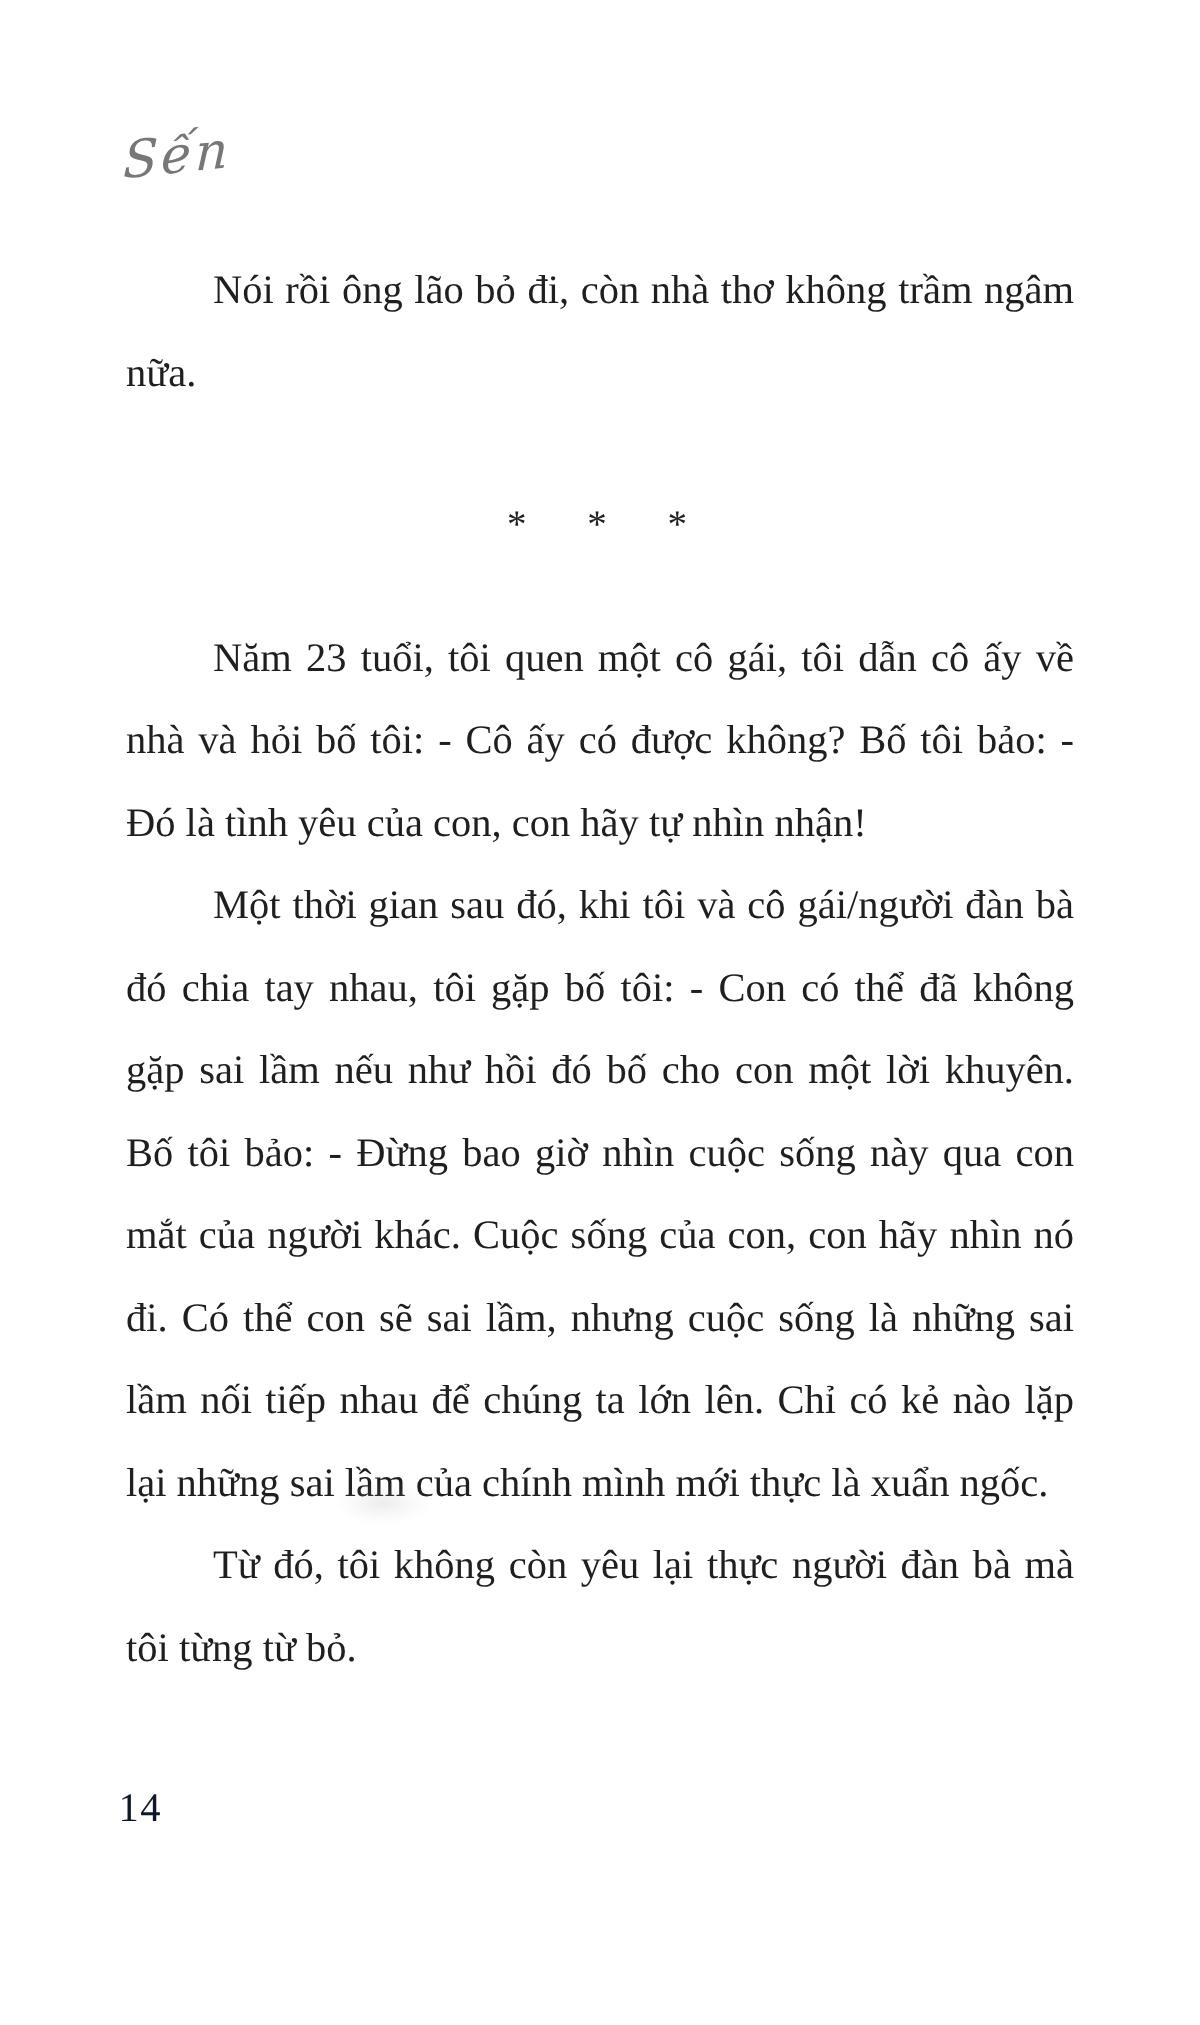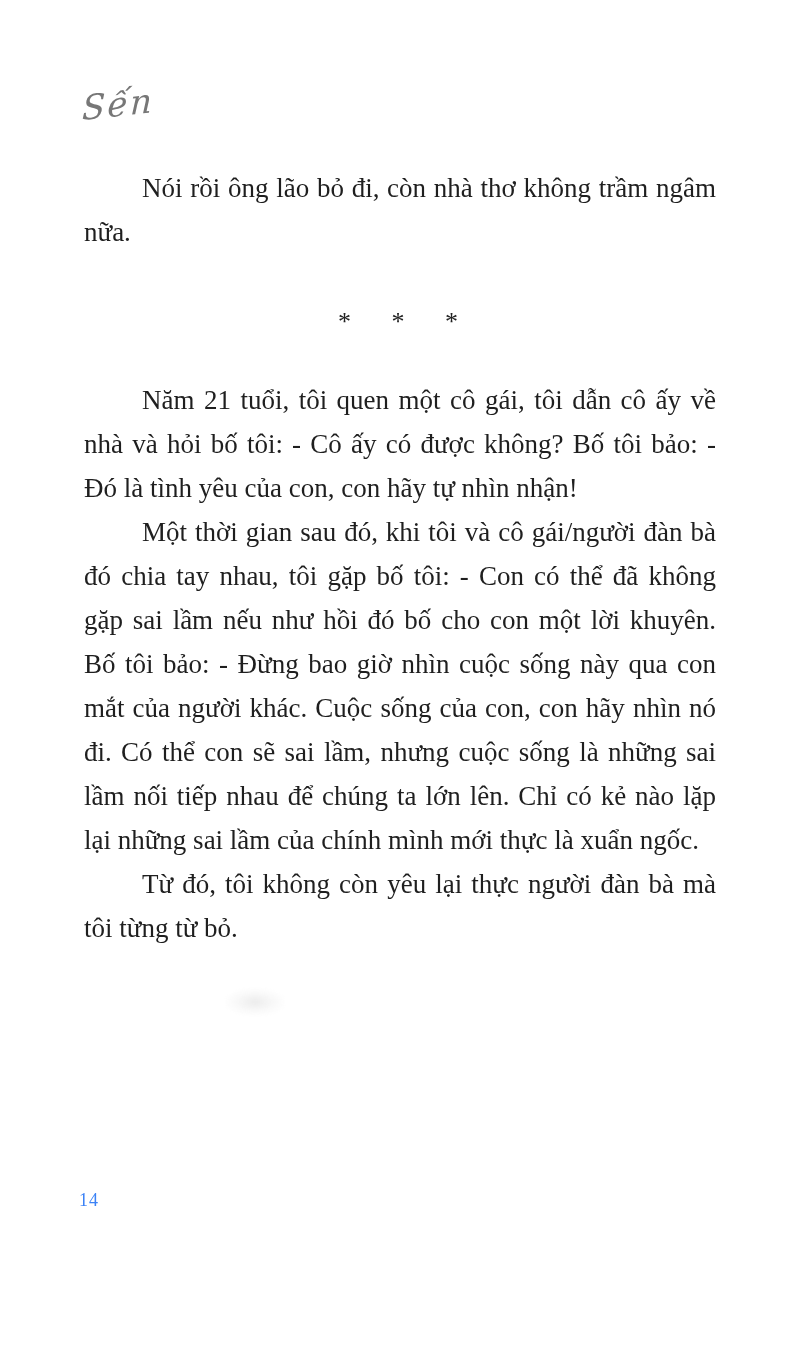--- a/index.html
+++ b/index.html
@@ -25,21 +25,21 @@
     transform: rotate(-6deg) skewX(-8deg);
     letter-spacing: 2px;
     opacity: 0.75;
   }
   .text-block {
     position: absolute;
     left: 84px;
     top: 166px;
     width: 632px;
     font-size: 27px;
-    line-height: 44px;
+    line-height: 55px;
     text-align: justify;
   }
   .text-block p {
     text-indent: 58px;
     margin: 0;
   }
   .separator {
     text-align: center;
     text-indent: 0 !important;
     margin-top: 46px !important;
@@ -57,39 +57,39 @@
     height: 28px;
     background: radial-gradient(ellipse at center, rgba(150,150,150,0.18) 0%, rgba(180,180,180,0.08) 45%, rgba(255,255,255,0) 75%);
     filter: blur(1px);
     pointer-events: none;
   }
   .page-number {
     position: absolute;
     left: 79px;
     top: 1190px;
     font-family: "Liberation Serif", "DejaVu Serif", serif;
-    font-size: 18px;
+    font-size: 27px;
     font-weight: 300;
-    color: #3b82f6;
+    color: #0f172a;
     letter-spacing: 1px;
   }
 </style>
 </head>
 <body>
 
 <div class="page">
 
   <div class="header-script">Sến</div>
 
   <div class="text-block">
     <p>Nói rồi ông lão bỏ đi, còn nhà thơ không trầm ngâm nữa.</p>
 
     <p class="separator">* * *</p>
 
-    <p>Năm 21 tuổi, tôi quen một cô gái, tôi dẫn cô ấy về nhà và hỏi bố tôi: - Cô ấy có được không? Bố tôi bảo: - Đó là tình yêu của con, con hãy tự nhìn nhận!</p>
+    <p>Năm 23 tuổi, tôi quen một cô gái, tôi dẫn cô ấy về nhà và hỏi bố tôi: - Cô ấy có được không? Bố tôi bảo: - Đó là tình yêu của con, con hãy tự nhìn nhận!</p>
 
     <p>Một thời gian sau đó, khi tôi và cô gái/người đàn bà đó chia tay nhau, tôi gặp bố tôi: - Con có thể đã không gặp sai lầm nếu như hồi đó bố cho con một lời khuyên. Bố tôi bảo: - Đừng bao giờ nhìn cuộc sống này qua con mắt của người khác. Cuộc sống của con, con hãy nhìn nó đi. Có thể con sẽ sai lầm, nhưng cuộc sống là những sai lầm nối tiếp nhau để chúng ta lớn lên. Chỉ có kẻ nào lặp lại những sai lầm của chính mình mới thực là xuẩn ngốc.</p>
 
     <p>Từ đó, tôi không còn yêu lại thực người đàn bà mà tôi từng từ bỏ.</p>
   </div>
 
   <div class="scan-smudge"></div>
 
   <div class="page-number">14</div>
 

